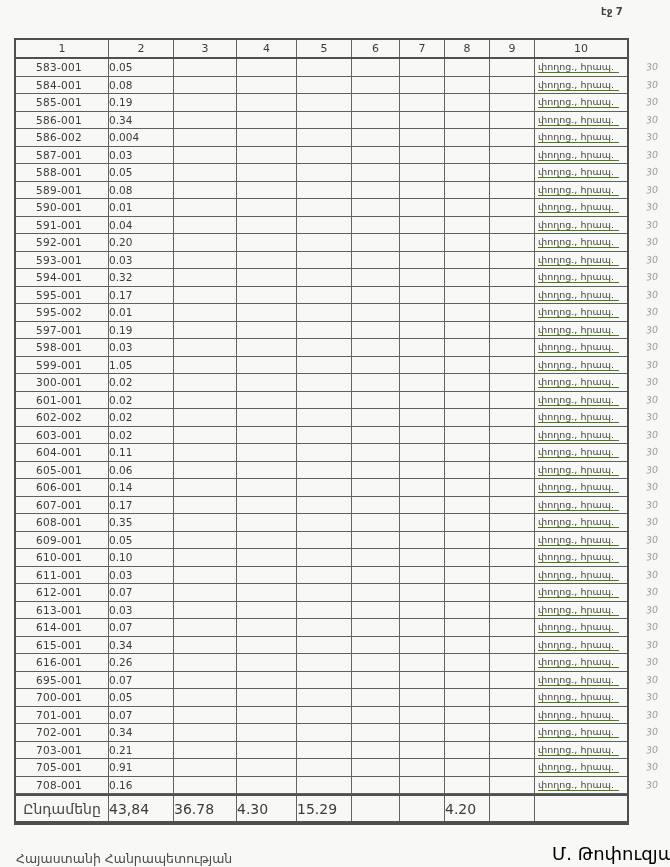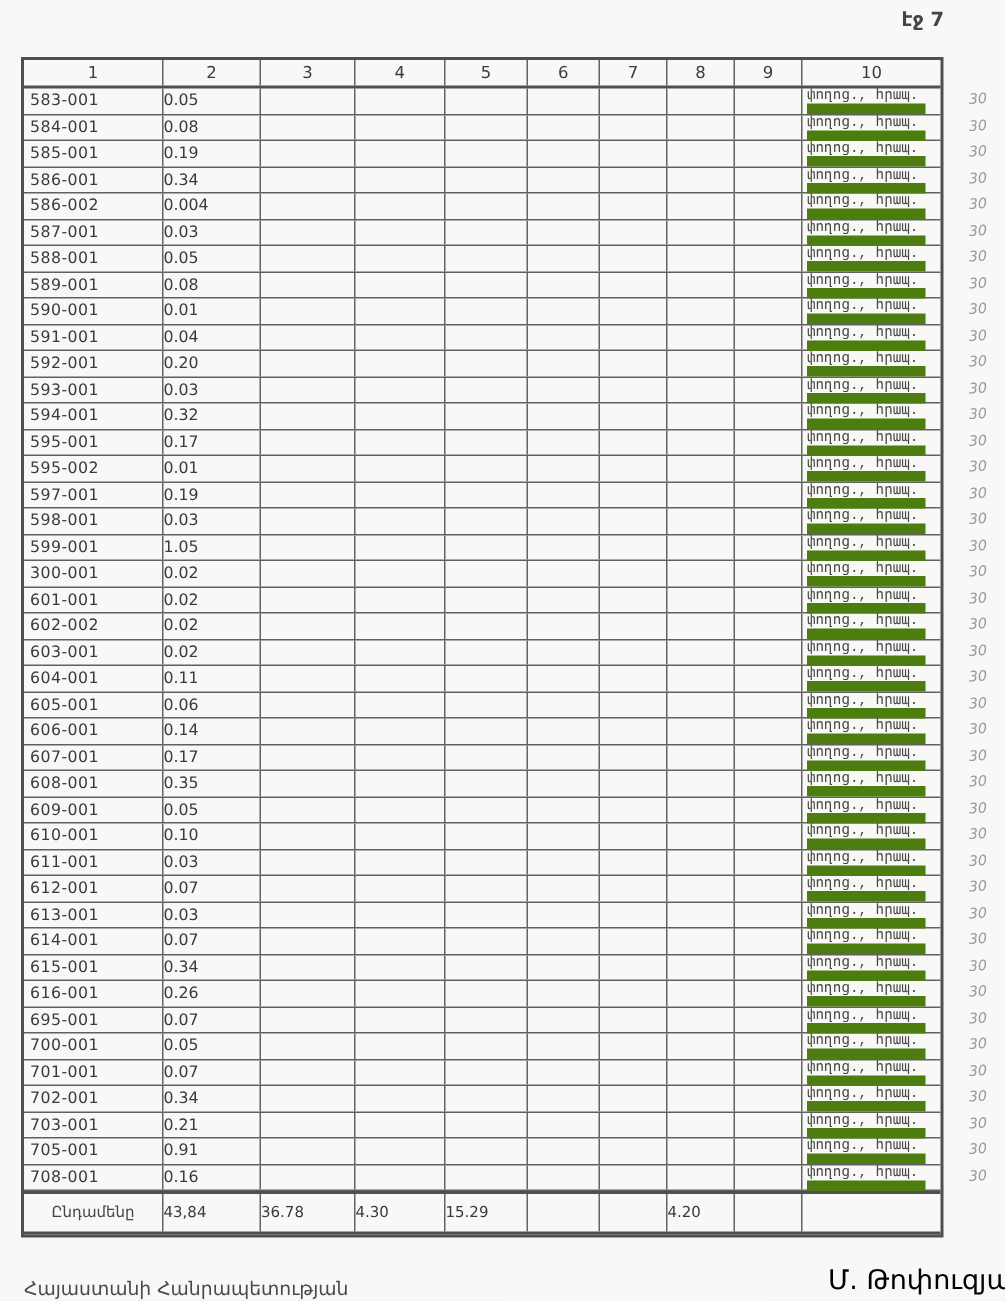--- a/index.html
+++ b/index.html
@@ -1,34 +1,34 @@
 <!DOCTYPE html>
 <html><head>
 <meta charset="utf-8">
 <style>
   html,body{margin:0;padding:0;}
   body{width:670px;height:867px;position:relative;background:#eee;}
   .page{position:absolute;left:0;top:0;width:670px;height:867px;background:#f8f8f6;
         font-family:"DejaVu Sans",sans-serif;color:#3b3b3b;overflow:hidden;}
-  .page-label{position:absolute;left:601px;top:6px;font-size:13px;font-weight:bold;color:#444;}
+  .page-label{position:absolute;left:601px;top:6px;font-size:10px;font-weight:bold;color:#444;}
   .scan-table{position:absolute;left:14px;top:38px;width:611px;border:2px solid #4f4f4f;background:transparent;}
   .row{display:flex;height:16.5px;border-bottom:1px solid #606060;position:relative;box-sizing:content-box;}
   .row.header{height:17px;border-bottom:2px solid #4f4f4f;}
   .cell{border-right:1px solid #636363;box-sizing:border-box;overflow:visible;display:flex;align-items:center;}
   .c1{width:93px;} .c2{width:65px;} .c3{width:63px;} .c4{width:60px;} .c5{width:55px;}
   .c6{width:48px;} .c7{width:45px;} .c8{width:45px;} .c9{width:45px;} .c10{width:92px;border-right:none;}
   .header .cell{justify-content:center;font-size:11px;color:#3c3c3c;}
-  .code{padding-left:4px;font-size:10.5px;letter-spacing:.3px;}
+  .code{padding-left:20px;font-size:10.5px;letter-spacing:.3px;}
   .num{justify-content:flex-start;font-size:10.5px;}
   .use{padding-left:3px;font-size:9.5px;white-space:nowrap;}
-  .use-text{border-bottom:7px solid #4d7c0f;padding-right:5px;white-space:nowrap;color:#474747;font-family:Liberation Mono, monospace;}
+  .use-text{border-bottom:1px solid #4d7c0f;padding-right:5px;white-space:nowrap;color:#474747;}
   .margin-note{position:absolute;left:618px;top:2px;width:36px;font-size:9.5px;color:#9a9a9a;
                text-align:center;transform:rotate(-4deg);font-style:italic;}
   .totals{height:25px;border-top:2px solid #4f4f4f;border-bottom:2px solid #4f4f4f;}
-  .totals .cell{font-size:10px;}
+  .totals .cell{font-size:14px;}
   .totals-label{justify-content:center;font-size:11px;color:#454545;}
   .footer{position:absolute;left:16px;top:806px;font-size:12.5px;line-height:17.5px;color:#4a4a4a;margin-top:44px;}
   .signature{position:absolute;left:552px;top:843px;font-size:18px;color:#000000;white-space:nowrap;}
 </style>
 </head>
 <body>
 
 <div class="page">
 
   <div class="page-label">էջ 7</div>

